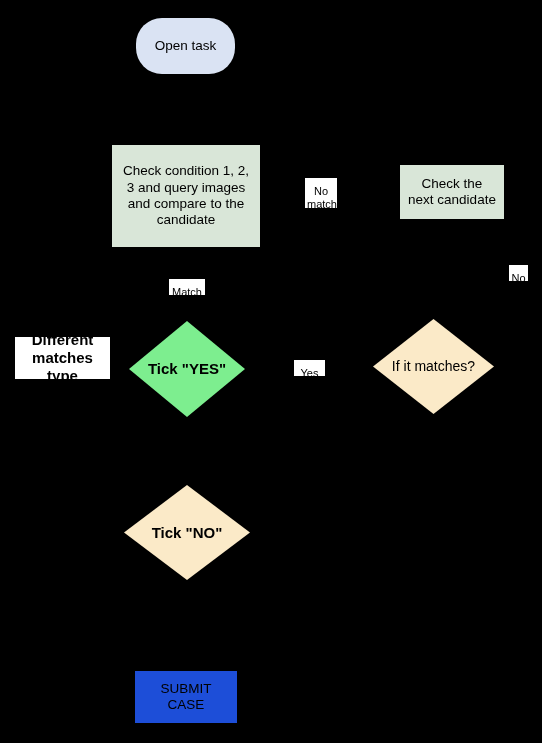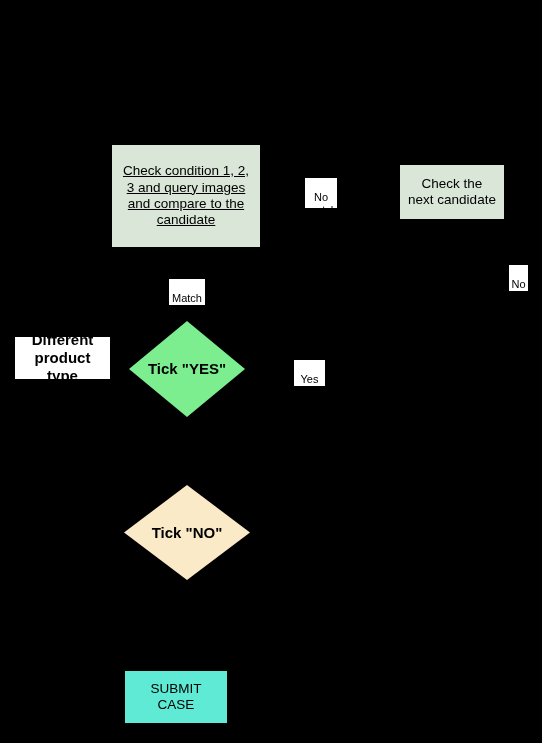--- a/index.html
+++ b/index.html
@@ -67,21 +67,21 @@
     font-weight: bold;
     font-size: 15px;
   }
   
   .edge-label {
     position: absolute;
     background: #ffffff;
     color: #000000;
     font-size: 11px;
     line-height: 1.15;
-    padding: 13px 2px;
+    padding: 7px 2px;
     box-sizing: border-box;
     text-align: center;
     white-space: pre-line;
   }
   .edge-label.strong {
     font-weight: bold;
     font-size: 15px;
     line-height: 1.22;
     padding: 2px 3px;
   }
@@ -98,53 +98,62 @@
 
   <div class="connector" style="left:185px; top:74px; width:2px; height:71px;"></div>
   <div class="connector" style="left:260px; top:191px; width:121px; height:2px;"></div>
   <div class="connector" style="left:186px; top:247px; width:2px; height:74px;"></div>
   <div class="connector" style="left:432px; top:219px; width:2px; height:100px;"></div>
   <div class="connector" style="left:244px; top:368px; width:130px; height:2px;"></div>
   <div class="connector" style="left:186px; top:417px; width:2px; height:68px;"></div>
   <div class="connector" style="left:186px; top:580px; width:2px; height:91px;"></div>
   <div class="connector" style="left:110px; top:368px; width:22px; height:2px;"></div>
 
+  <div class="node terminator" style="left:136px; top:18px; width:99px; height:56px; background:#dae3f3;">
+    <span>Open task</span>
+  </div>
 
-  <div class="node process" style="left:112px; top:145px; width:148px; height:102px; background:#d9e6d8;text-decoration:underline;">
+  <div class="node process" style="left:112px; top:145px; width:148px; height:102px; background:#d9e6d8;">
     <span>Check condition 1, 2, 3 and query images and compare to the candidate</span>
   </div>
 
   <div class="edge-label" style="left:305px; top:178px; width:32px; height:30px;">No
 match</div>
 
   <div class="node process" style="left:381px; top:165px; width:104px; height:54px; background:#d9e6d8;margin-left:19px;">
     <span>Check the next candidate</span>
   </div>
 
   <div class="edge-label" style="left:169px; top:279px; width:36px; height:16px;">Match</div>
 
   <div class="edge-label" style="left:509px; top:265px; width:19px; height:16px;">No</div>
 
   <div class="edge-label strong" style="left:15px; top:337px; width:95px; height:42px; display:flex; align-items:center; justify-content:center;">Different
-product type</div>
+matches type</div>
 
   <div class="diamond-wrap" style="left:129px; top:321px; width:116px; height:96px;">
     <svg class="diamond-shape" viewBox="0 0 116 96" preserveAspectRatio="none">
       <polygon points="58,0 116,48 58,96 0,48" fill="#7dee8f"></polygon>
     </svg>
     <div class="diamond-label bold">Tick "YES"</div>
   </div>
 
   <div class="edge-label" style="left:294px; top:360px; width:31px; height:16px;">Yes</div>
 
+  <div class="diamond-wrap" style="left:373px; top:319px; width:121px; height:95px;">
+    <svg class="diamond-shape" viewBox="0 0 121 95" preserveAspectRatio="none">
+      <polygon points="60.5,0 121,47.5 60.5,95 0,47.5" fill="#fbeac8"></polygon>
+    </svg>
+    <div class="diamond-label">If it matches?</div>
+  </div>
 
   <div class="diamond-wrap" style="left:124px; top:485px; width:126px; height:95px;">
     <svg class="diamond-shape" viewBox="0 0 126 95" preserveAspectRatio="none">
       <polygon points="63,0 126,47.5 63,95 0,47.5" fill="#fbeac8"></polygon>
     </svg>
     <div class="diamond-label bold">Tick "NO"</div>
   </div>
 
-  <div class="node process" style="left:125px; top:671px; width:102px; height:52px; background:#5eead4;">
+  <div class="node process" style="left:135px; top:671px; width:102px; height:52px; background:#1d4ed8;">
     <span>SUBMIT CASE</span>
   </div>
 
 </div>
 
 </body></html>

